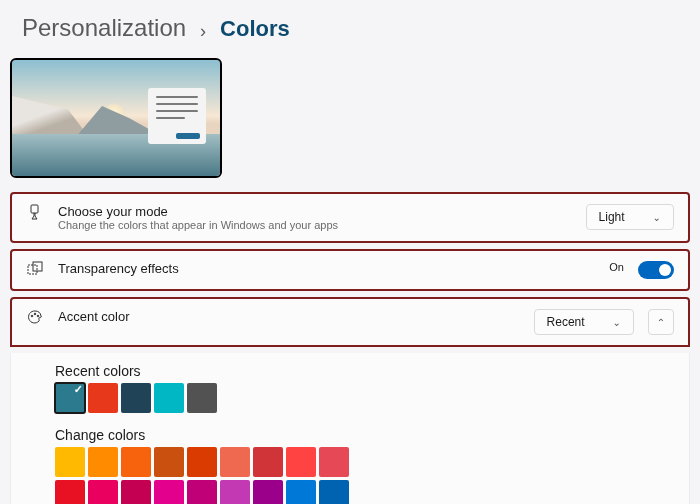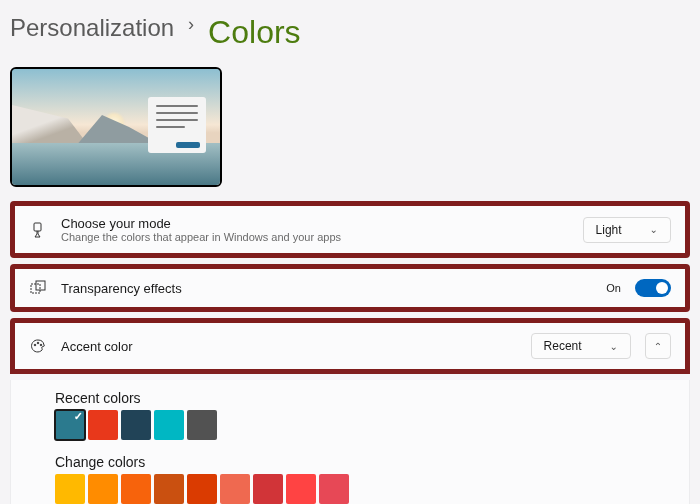--- a/index.html
+++ b/index.html
@@ -1,31 +1,31 @@
 <!DOCTYPE html>
 <html><head>
 <meta charset="utf-8">
 <style>
 *{box-sizing:border-box;margin:0;padding:0;font-family:"Segoe UI",Arial,sans-serif}
 body{width:700px;height:504px;background:#f5f4f6;overflow:hidden}
-.breadcrumb{display:flex;align-items:flex-start;gap:14px;padding:14px 10px 8px 10px}
+.breadcrumb{display:flex;align-items:flex-end;gap:14px;padding:14px 10px 8px 22px}
 .breadcrumb .parent{font-size:24px;color:#5a5a5a}
 .breadcrumb .chev{font-size:18px;color:#5a5a5a}
-.breadcrumb .current{font-size:32px;font-weight:400;color:#4d7c0f}
+.breadcrumb .current{font-size:22px;font-weight:700;color:#0c4a6e}
 .preview{margin:8px 10px 14px 10px;width:212px;height:120px;border-radius:6px;border:2px solid #000;overflow:hidden;position:relative;background:#6fa9c2}
 .preview .sky{position:absolute;inset:0;background:linear-gradient(to bottom,#8dbfd1 0%,#f6e7d4 48%,#e8d4bf 55%);}
 .preview .mtn{position:absolute;left:0;bottom:35px;width:80px;height:45px;background:linear-gradient(160deg,#e8e4df 40%,#b9b1a5 60%);clip-path:polygon(0 0,70% 30%,100% 100%,0 100%)}
 .preview .mtnR{position:absolute;right:55px;bottom:38px;width:90px;height:40px;background:#8f9ca0;clip-path:polygon(0 100%,30% 20%,60% 50%,100% 100%)}
 .preview .water{position:absolute;left:0;right:0;bottom:0;height:42px;background:linear-gradient(to bottom,#a2bfc4,#4a7886)}
 .preview .sun{position:absolute;left:92px;top:44px;width:20px;height:20px;border-radius:50%;background:radial-gradient(circle,#fff7e1,#f0dcb0);filter:blur(1px)}
 .preview .card{position:absolute;right:14px;top:28px;width:58px;height:56px;background:#f4f4f4;border-radius:3px;display:flex;flex-direction:column;justify-content:flex-start;padding:8px 8px 5px 8px;gap:5px}
 .preview .line{height:2px;background:#7a7a7a;border-radius:1px}
 .preview .line:nth-child(4){width:70%}
 .preview .btn{position:absolute;bottom:5px;right:6px;width:24px;height:6px;background:#246c98;border-radius:2px}
-.card-row{margin:0 10px 6px 10px;background:#fbfbfc;border:5px solid #7f1d1d;border-radius:4px;display:flex;align-items:center;padding:10px 14px;gap:14px}
+.card-row{margin:0 10px 6px 10px;background:#fbfbfc;border:2px solid #7f1d1d;border-radius:4px;display:flex;align-items:flex-start;padding:10px 14px;gap:14px}
 .card-row .icon{width:18px;flex:none;display:flex;justify-content:center;color:#333}
 .card-row .txt{flex:1}
 .card-row .title{font-size:13px;color:#1a1a1a}
 .card-row .desc{font-size:11px;color:#6b6b6b;margin-top:0}
 .select{display:flex;align-items:center;gap:28px;border:1px solid #dadada;border-radius:4px;padding:5px 12px;font-size:12px;background:#fcfcfc;color:#1a1a1a}
 .select .ch{font-size:10px;color:#555}
 .toggle-lbl{font-size:11px;color:#1a1a1a}
 .toggle{width:36px;height:18px;background:#0067c0;border-radius:10px;position:relative}
 .toggle::after{content:"";position:absolute;right:3px;top:3px;width:12px;height:12px;background:#fff;border-radius:50%}
 .expander{width:26px;height:26px;border:1px solid #dadada;border-radius:4px;display:flex;align-items:center;justify-content:center;font-size:10px;color:#555;background:#fcfcfc}

